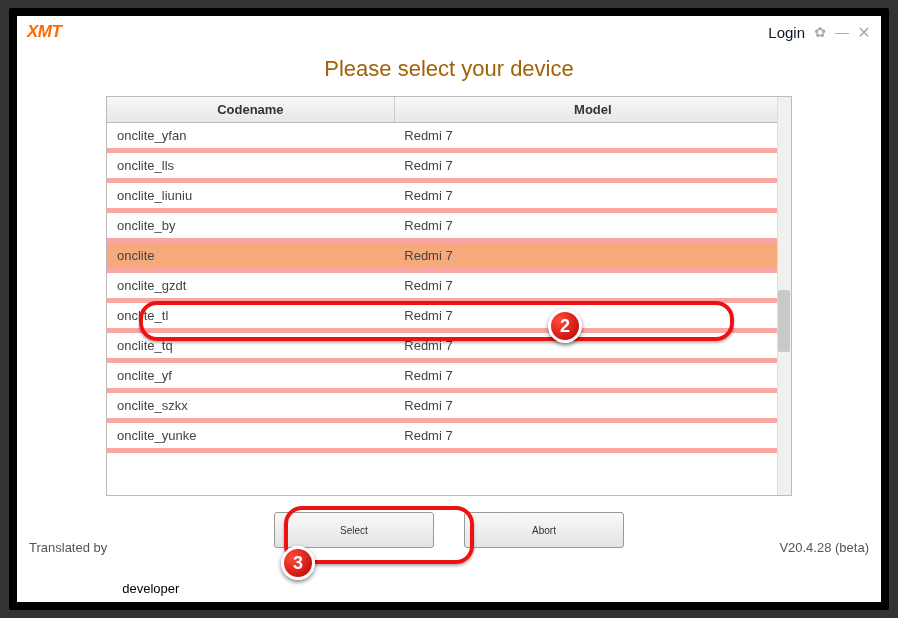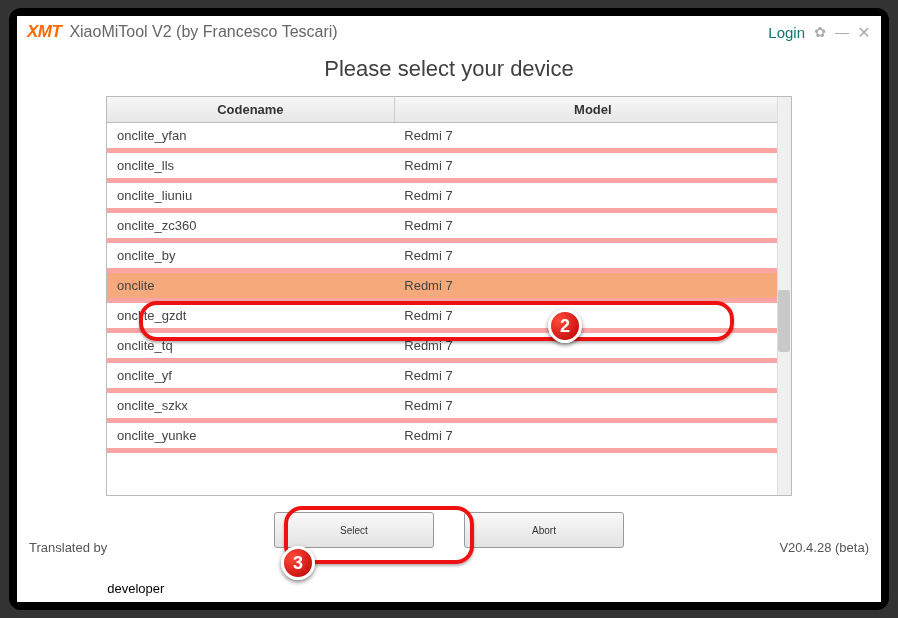--- a/index.html
+++ b/index.html
@@ -11,21 +11,21 @@
     justify-content: center;
     width: 898px;
     height: 618px;
     overflow: hidden;
   }
   .outer {
     width: 880px;
     height: 602px;
     background: #000;
     padding: 8px;
-    border-radius: 12px;
+    border-radius: 2px;
   }
   .window {
     width: 100%;
     height: 100%;
     background: #fff;
     display: flex;
     flex-direction: column;
     position: relative;
   }
   .titlebar {
@@ -46,31 +46,31 @@
     font-family: Arial, sans-serif;
   }
   .title-text { color: #666; font-size: 16px; }
   .titlebar-right {
     margin-left: auto;
     display: flex;
     align-items: center;
     gap: 8px;
     color: #aaa;
   }
-  .login-link { color: #0f766e; font-size: 15px; cursor: pointer; }
+  .login-link { color: #0f172a; font-size: 15px; cursor: pointer; }
   .gear-icon, .min-icon, .close-icon {
     width: 14px; height: 14px;
     display: inline-flex; align-items: center; justify-content: center;
     color: #aaa; font-size: 14px; cursor: pointer;
   }
   .close-icon { font-size: 16px; }
   .heading {
     text-align: center;
     font-size: 22px;
-    color: #404040;
+    color: #a16207;
     margin: 8px 0 14px 0;
     font-weight: 400;
   }
   .table-wrap {
     width: 686px;
     height: 400px;
     margin: 0 auto;
     border: 1px solid #bbb;
     position: relative;
     overflow: hidden;
@@ -129,20 +129,21 @@
     cursor: pointer;
   }
   .footer {
     position: absolute;
     bottom: 6px;
     left: 12px;
     right: 12px;
     display: flex;
     font-size: 13px;
     color: #555;
+    gap: 15px;
   }
   .footer .dev-link { color: #000000; cursor: pointer; margin-top: 41px; }
   .footer .version { margin-left: auto; }
   .callout {
     position: absolute;
     border: 4px solid #e11;
     border-radius: 18px;
     box-shadow: 0 2px 3px rgba(0,0,0,0.3);
     pointer-events: none;
   }
@@ -167,21 +168,20 @@
   .badge-3 { top: 530px; left: 264px; }
 </style>
 </head>
 <body>
 
 <div class="outer">
   <div class="window">
 
     <div class="titlebar">
       <span class="logo">XMT</span>
-      <span class="title-text">XiaoMiTool V2 (by Francesco Tescari)</span>
       <div class="titlebar-right">
         <span class="login-link">Login</span>
         <span class="gear-icon">✿</span>
         <span class="min-icon">—</span>
         <span class="close-icon">✕</span>
       </div>
     </div>
 
     <div class="heading">Please select your device</div>
 
@@ -200,33 +200,33 @@
             </tr>
             <tr>
               <td class="col-codename">onclite_lls</td>
               <td>Redmi 7</td>
             </tr>
             <tr>
               <td class="col-codename">onclite_liuniu</td>
               <td>Redmi 7</td>
             </tr>
             <tr>
-              <td class="col-codename">onclite_zc360</td>
-              <td>Redmi 7</td>
-            </tr>
-            <tr>
               <td class="col-codename">onclite_by</td>
               <td>Redmi 7</td>
             </tr>
             <tr class="selected">
               <td class="col-codename">onclite</td>
               <td>Redmi 7</td>
             </tr>
             <tr>
               <td class="col-codename">onclite_gzdt</td>
+              <td>Redmi 7</td>
+            </tr>
+            <tr>
+              <td class="col-codename">onclite_tl</td>
               <td>Redmi 7</td>
             </tr>
             <tr>
               <td class="col-codename">onclite_tq</td>
               <td>Redmi 7</td>
             </tr>
             <tr>
               <td class="col-codename">onclite_yf</td>
               <td>Redmi 7</td>
             </tr>

